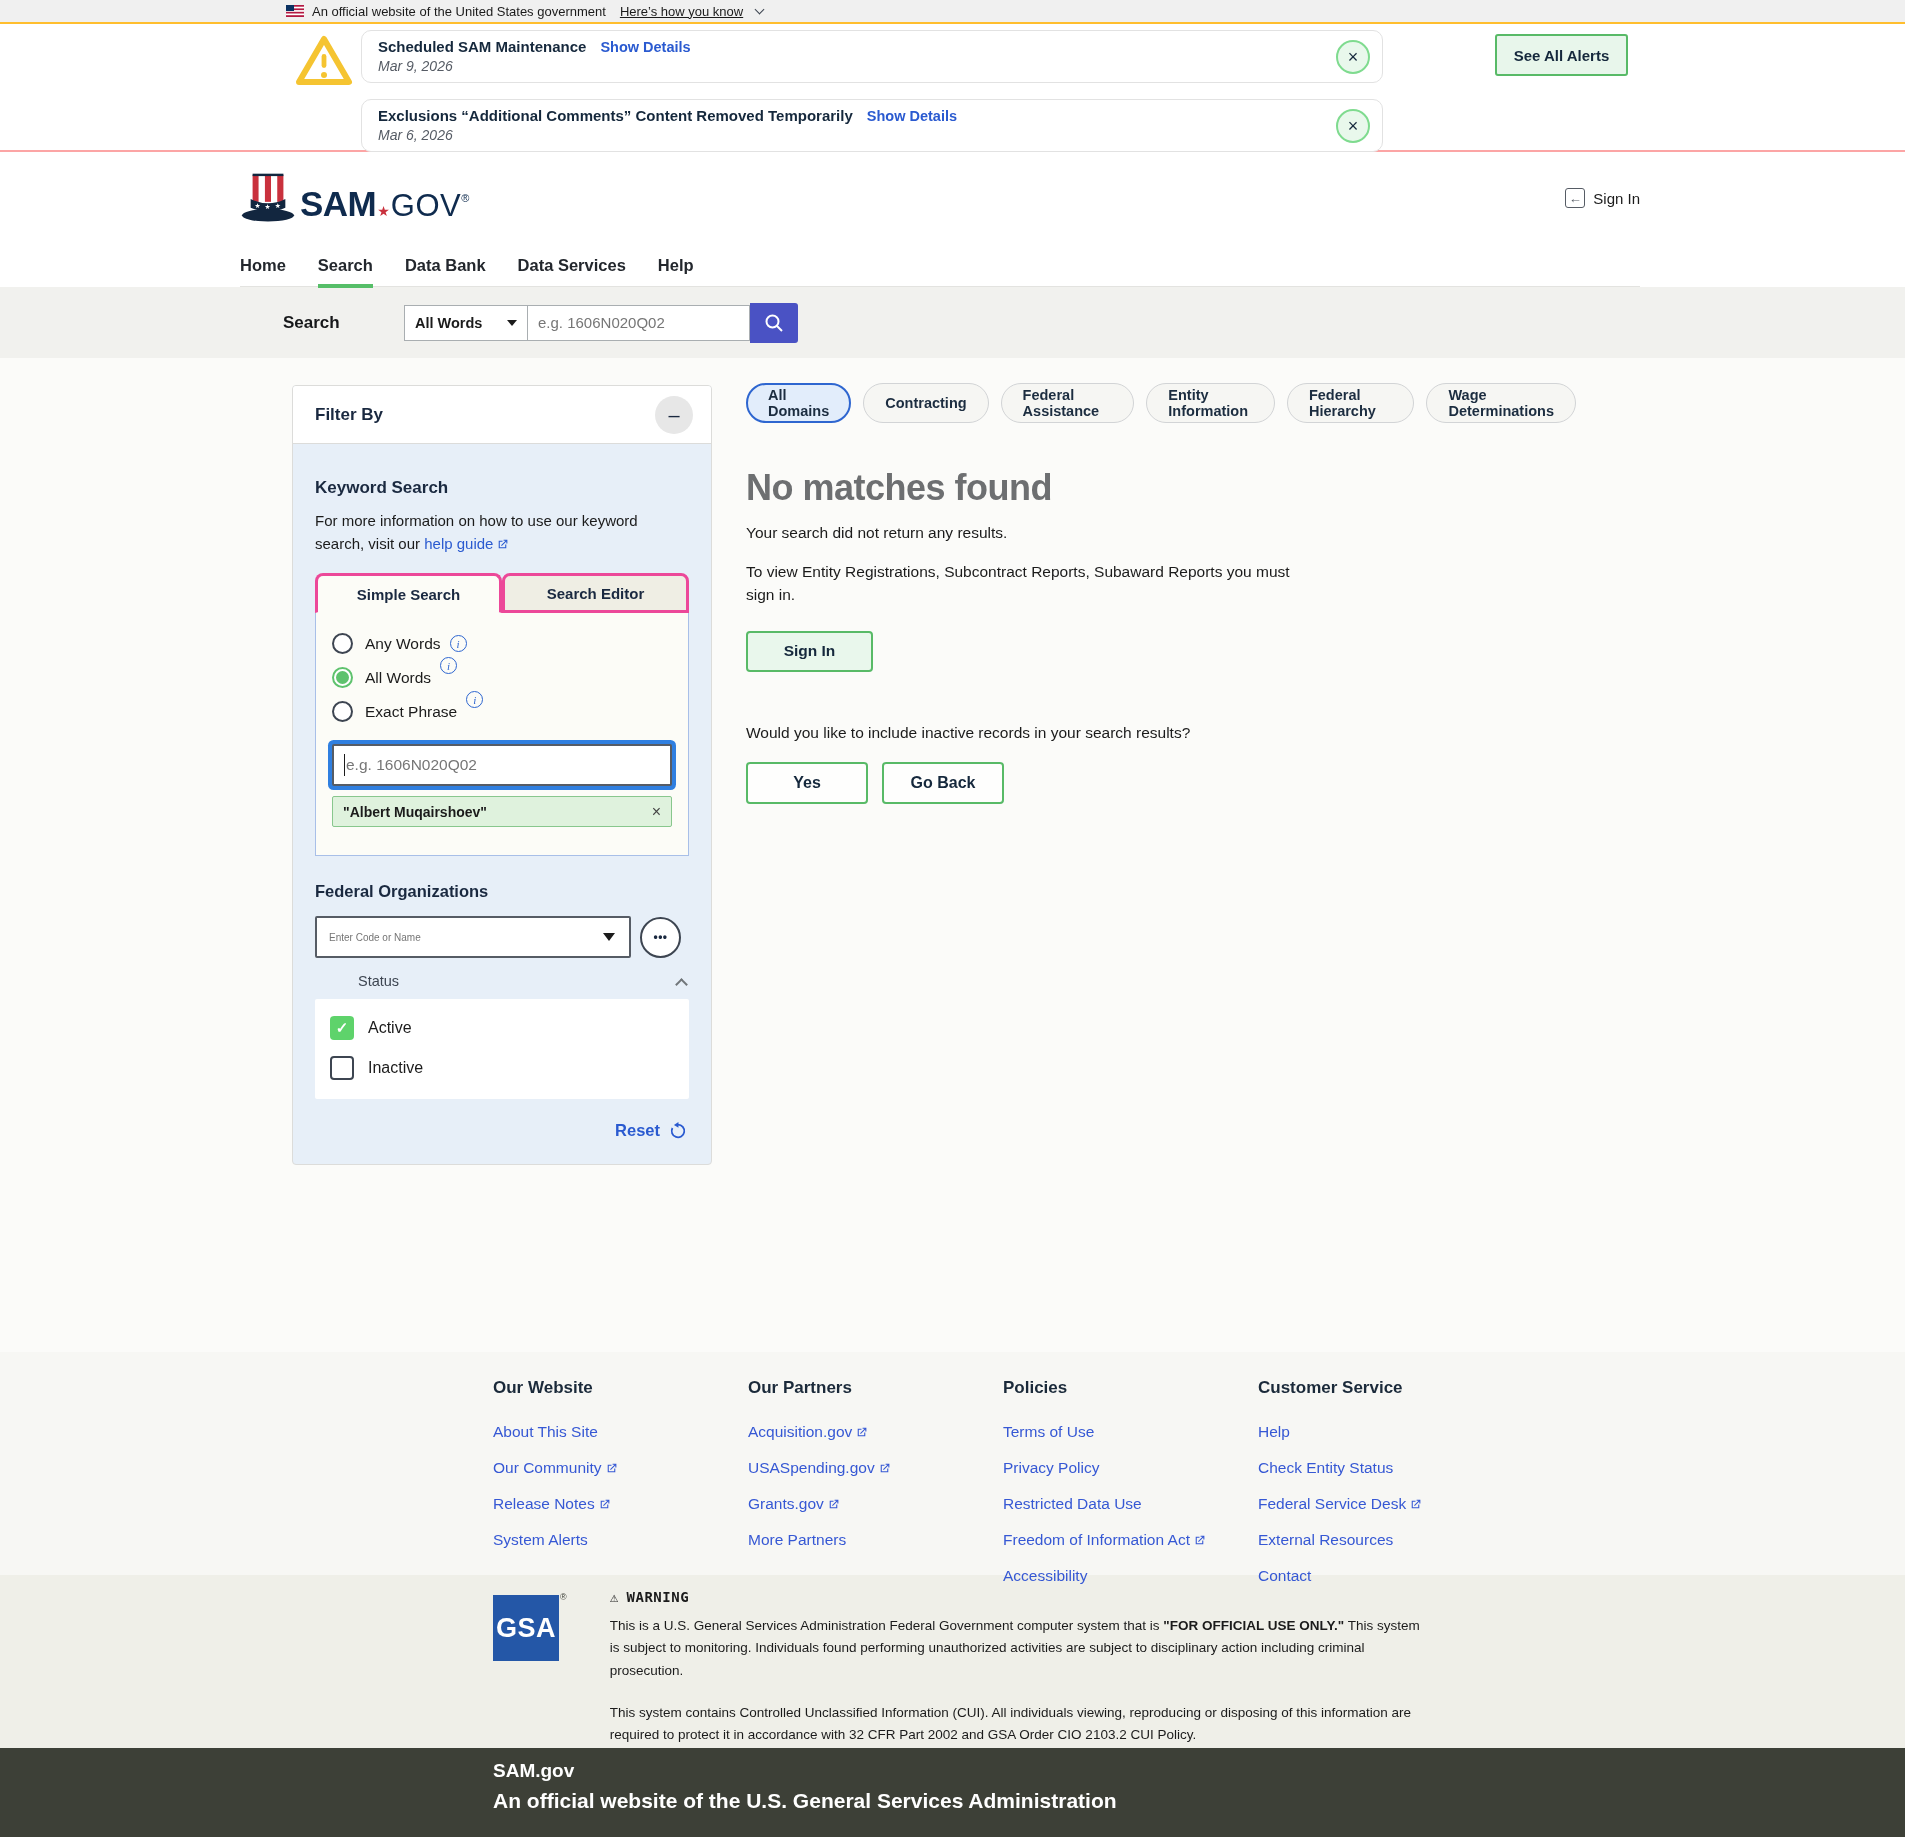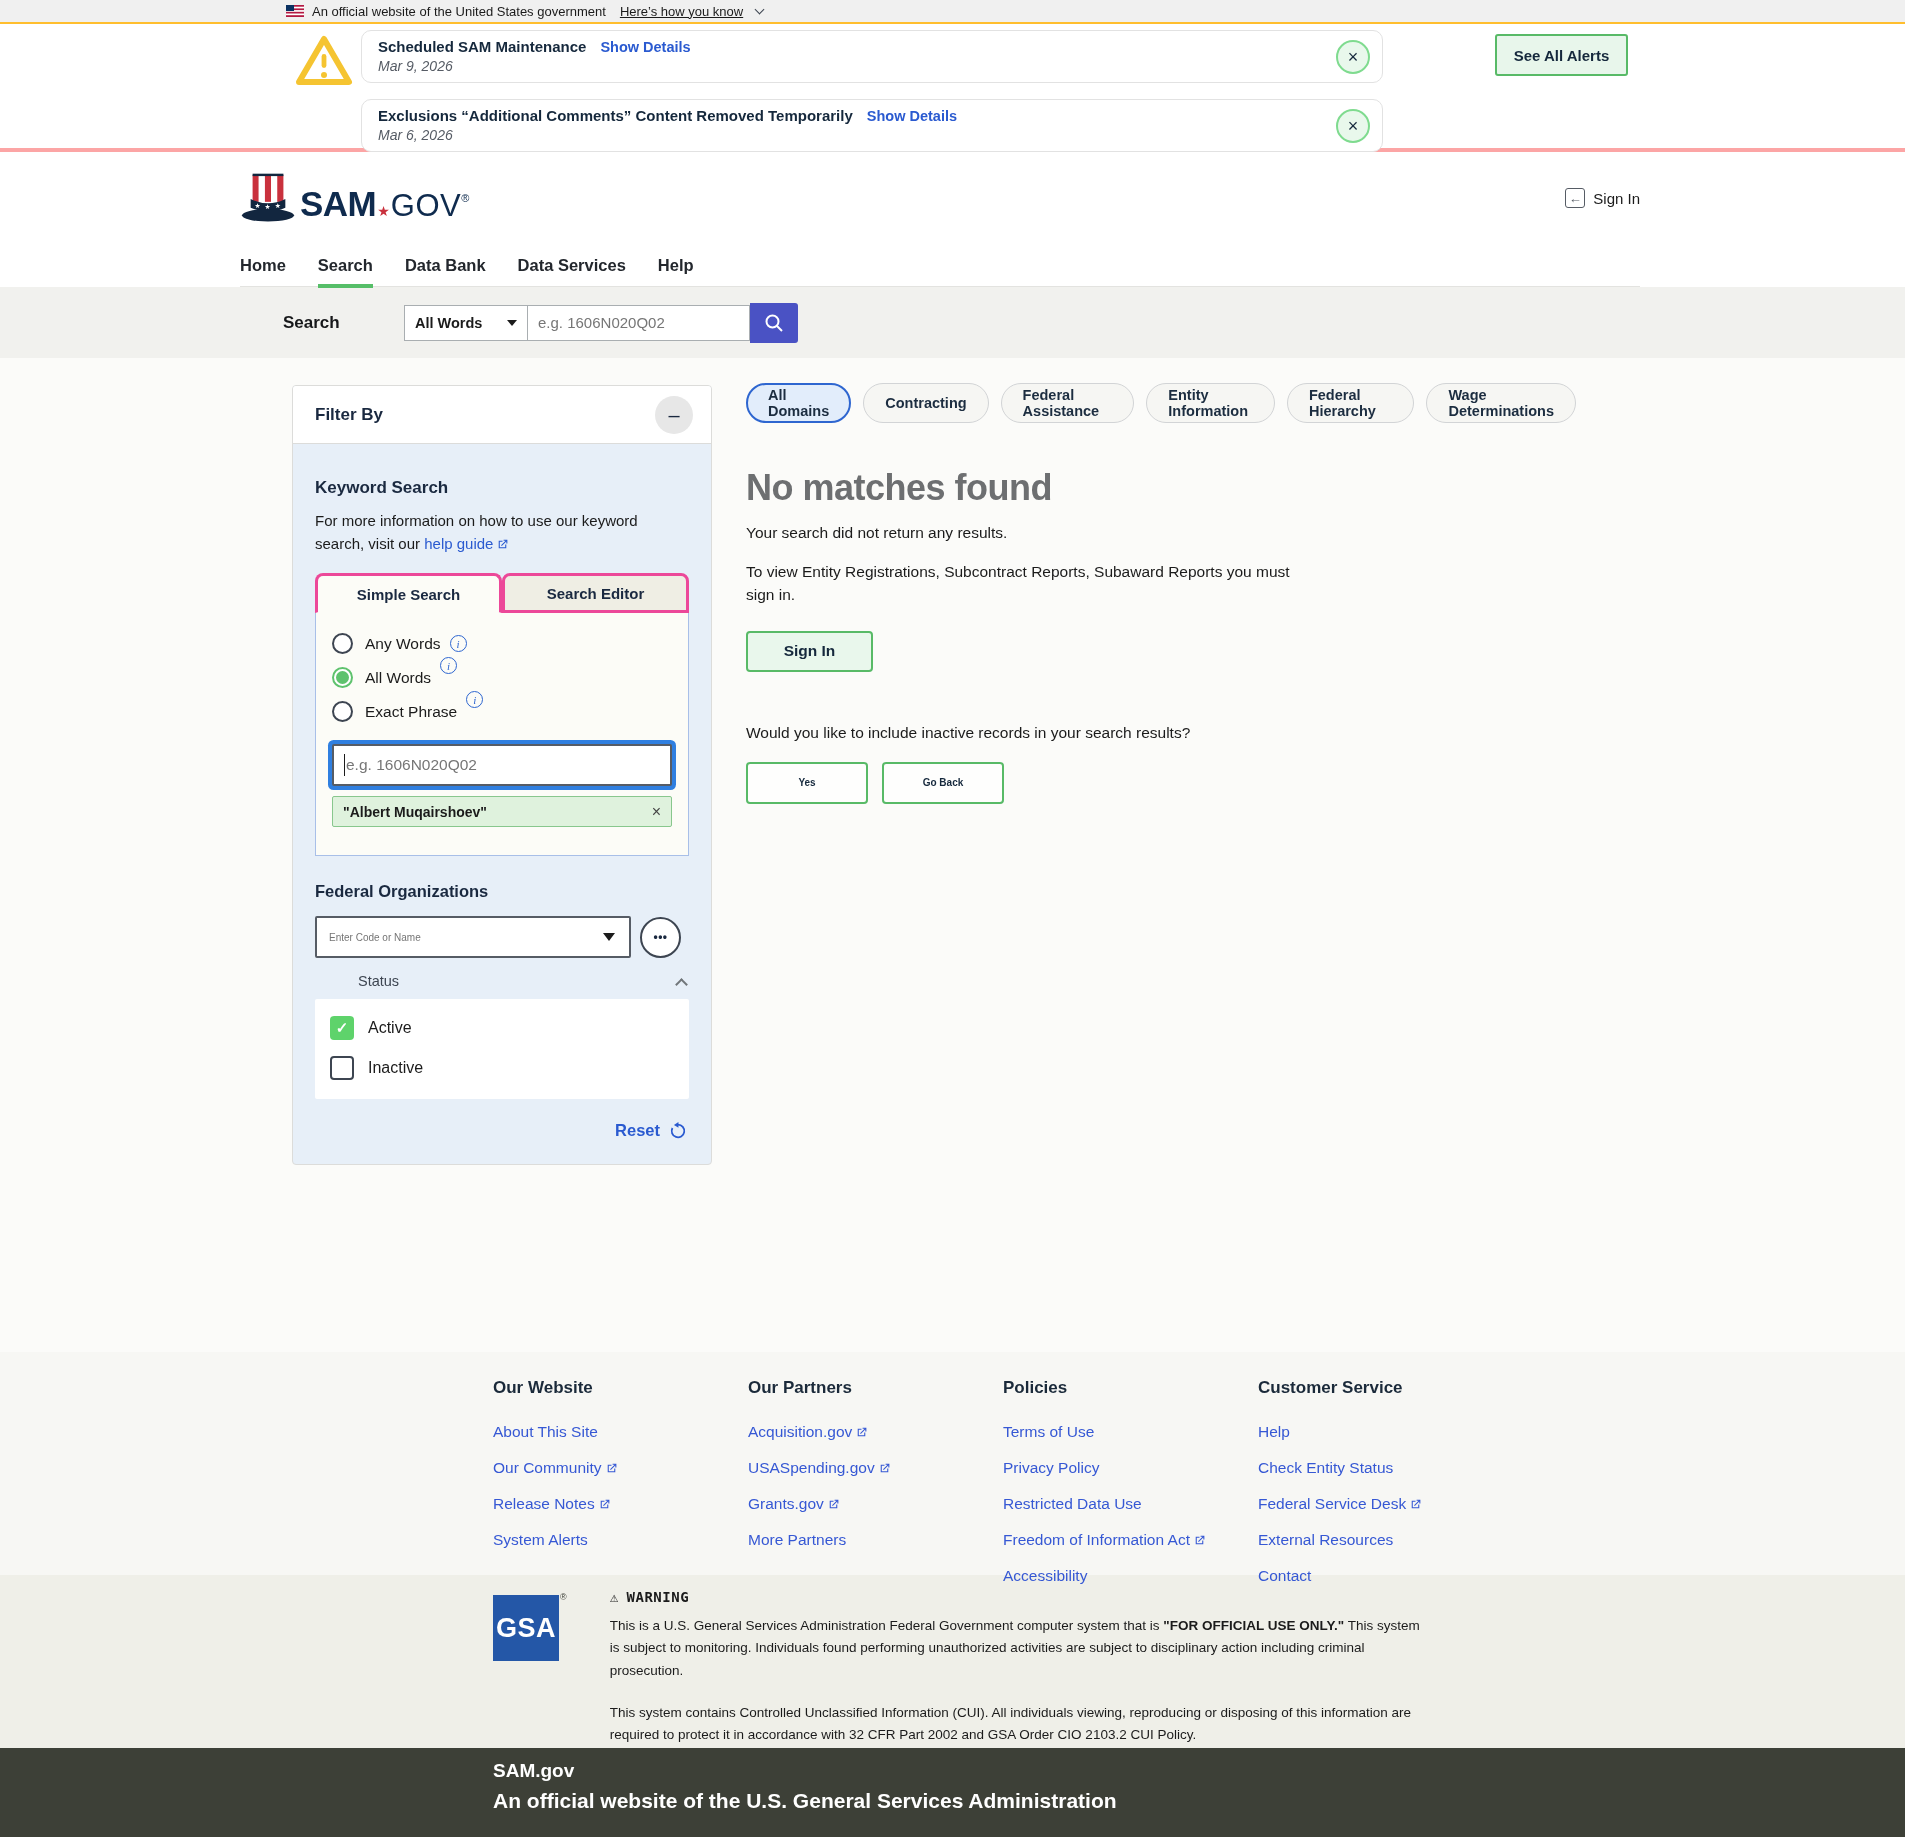--- a/index.html
+++ b/index.html
@@ -8,21 +8,21 @@
 
   
   .gov-banner { height:24px; background:#f0f0f0; border-bottom:2px solid #ffbe2e;
     display:flex; align-items:center; padding-left:286px; font-size:13px; gap:8px; }
   .gov-banner .flag { width:18px; height:12px; display:block; }
   .gov-banner a { color:#1b1b1b; text-decoration:underline; margin-left:6px; cursor:pointer; }
   .caret-down { display:inline-block; width:7px; height:7px; border-right:1.5px solid #3d4551;
     border-bottom:1.5px solid #3d4551; transform:rotate(45deg); margin-left:5px; position:relative; top:-2px; }
 
   
-  .alerts { height:128px; background:#fff; border-bottom:4px solid #fca5a5;
+  .alerts { height:128px; background:#fff; border-bottom:2px solid #fca5a5;
     display:flex; align-items:flex-start; padding:6px 277px 0 293px; }
   .alert-icon { width:64px; margin-right:4px; margin-top:2px; flex:none; }
   .alert-cards { width:1022px; flex:none; display:flex; flex-direction:column; gap:16px; }
   .alert-card { position:relative; border:1px solid #e2e2e2; border-radius:10px;
     padding:7px 60px 8px 16px; background:#fff; min-height:48px; }
   .alert-title-row { display:flex; align-items:baseline; gap:14px; }
   .alert-title { font-weight:bold; font-size:15px; color:#15283c; }
   .alert-link { color:#2a5ad0; font-weight:bold; font-size:14.5px; text-decoration:none; cursor:pointer; }
   .alert-date { font-style:italic; font-size:14px; color:#565c65; margin-top:3px; }
   .alert-close { position:absolute; right:12px; top:50%; transform:translateY(-50%);
@@ -136,21 +136,21 @@
   .pill.active { background:#e2edfb; border:2px solid #2e66d0; padding:0 20px; }
   .no-match { margin-top:44px; font-size:36px; font-weight:bold; color:#6d6f71; letter-spacing:-0.5px; }
   .msg1 { margin-top:15px; font-size:15.5px; }
   .msg2 { margin-top:18px; font-size:15.5px; width:560px; line-height:1.5; }
   .green-btn { height:41px; background:#e9f7ec; border:2px solid #58ba67; border-radius:4px;
     color:#15283c; font-weight:bold; font-size:15.5px; cursor:pointer; font-family:"Liberation Sans",sans-serif; }
   .signin-main { margin-top:24px; width:127px; }
   .question { margin-top:52px; font-size:15.5px; }
   .btn-row { margin-top:20px; display:flex; gap:14px; }
   .white-btn { height:42px; min-width:122px; background:#fefefd; border:2px solid #58ba67; border-radius:4px;
-    color:#15283c; font-weight:bold; font-size:10px; cursor:pointer; font-family:"Liberation Sans",sans-serif; }
+    color:#15283c; font-weight:bold; font-size:16px; cursor:pointer; font-family:"Liberation Sans",sans-serif; }
 
   
   .footer-links { height:223px; background:#f7f7f4; display:flex; padding:26px 0 0 493px; }
   .f-col { width:255px; }
   .f-col h3 { font-size:17px; font-weight:bold; color:#1b2a3a; }
   .f-col ul { list-style:none; margin-top:24px; }
   .f-col li { margin-bottom:16px; font-size:15.5px; line-height:20px; }
   .f-col a { color:#3658d4; text-decoration:none; cursor:pointer; }
 
   .gsa-section { height:173px; background:#efefe8; display:flex; padding:14px 0 0 493px; gap:44px; }

